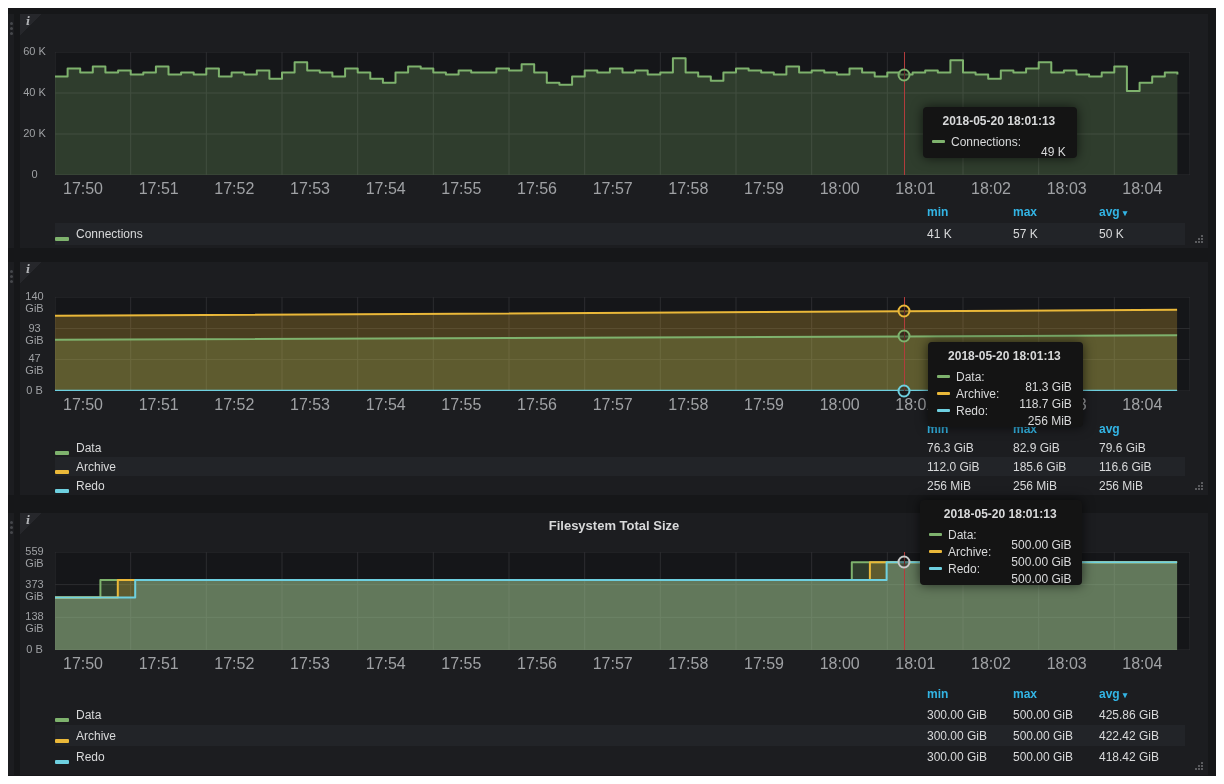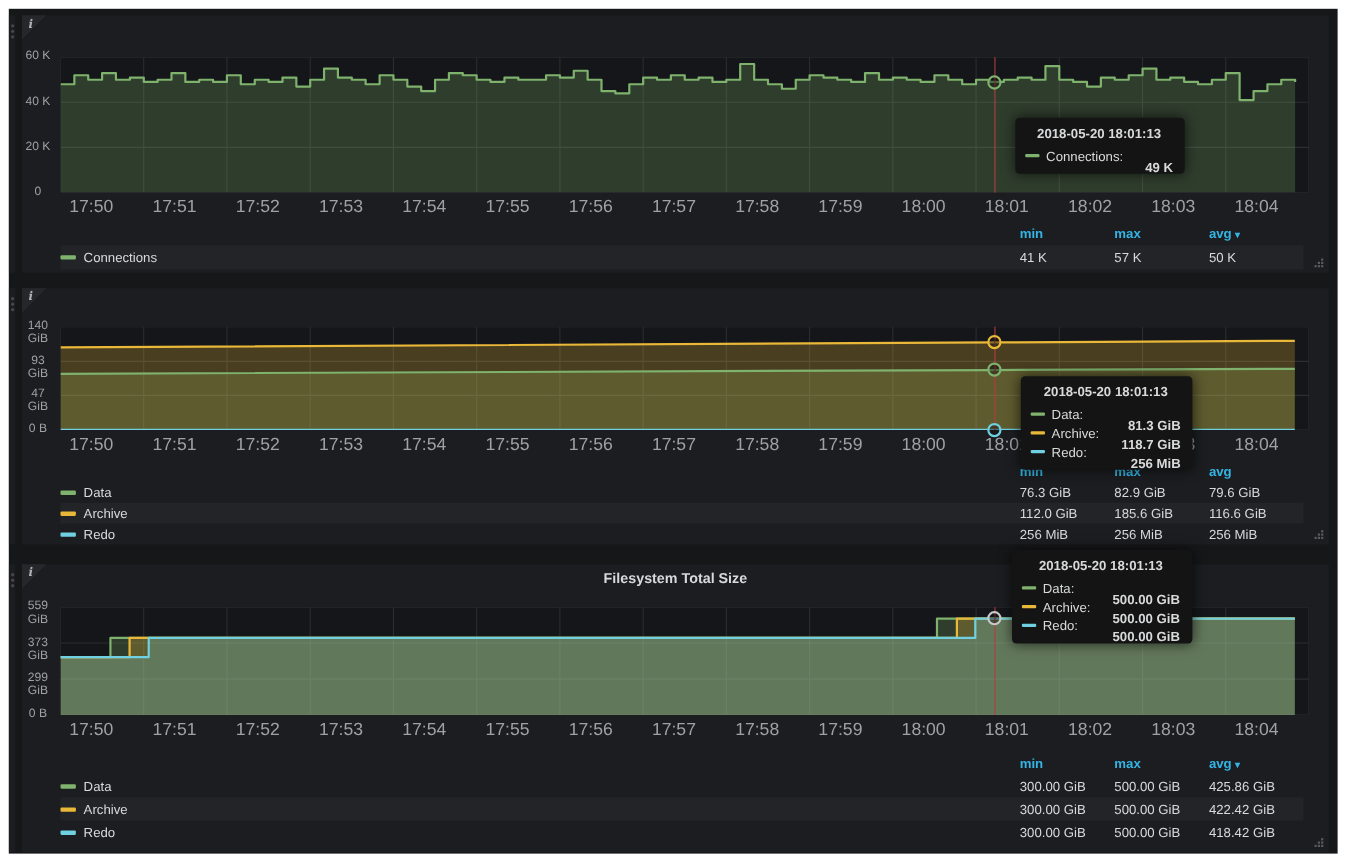--- a/index.html
+++ b/index.html
@@ -28,31 +28,31 @@
     background:rgba(20,20,20,0.45);transform:translate(-50%,-50%);z-index:4;}
   .legend{position:absolute;left:35px;right:23px;font-size:12px;color:#d8d9da;}
   #panel0 .legend{bottom:3px}
   #panel1 .legend{bottom:0}
   #panel2 .legend{bottom:8px}
   .lrow{display:flex;align-items:center;}
   #panel0 .lrow{height:22px}
   #panel1 .lrow{height:19px}
   #panel2 .lrow{height:21px}
   .lrow.stripe{background:#222428;}
-  .lname{display:flex;align-items:center;gap:7px;flex:1;cursor:pointer;}
+  .lname{display:flex;align-items:flex-end;gap:7px;flex:1;cursor:pointer;}
   .dash{display:inline-block;width:14px;height:4px;border-radius:1px;background:#888;}
   .lstat{width:86px;white-space:nowrap;}
   .lhead .lstat{color:#33b5e5;font-weight:bold;cursor:pointer;}
   .caret{color:#33b5e5;font-size:9px;margin-left:3px;}
   .tooltip{position:absolute;background:#141414;border-radius:4px;padding:7px 11px 8px 9px;z-index:20;
     box-shadow:0 0 12px rgba(0,0,0,0.65);font-size:12px;color:#d8d9da;white-space:nowrap;}
   .tt-time{font-weight:bold;text-align:center;margin-bottom:5px;}
   .tt-row{display:flex;align-items:center;gap:6px;height:17px;text-align:right;}
   .tt-row .dash{width:13px;height:3px;}
-  .tt-value{margin-left:auto;font-weight:bold;padding-left:14px;margin-top:20px;}
+  .tt-value{margin-left:auto;font-weight:normal;padding-left:14px;margin-top:20px;}
   .resize-dots{position:absolute;right:5px;bottom:5px;width:2px;height:2px;background:#5a5b5e;cursor:nwse-resize;
     box-shadow:0 -3px 0 #5a5b5e,0 -6px 0 #5a5b5e,-3px 0 0 #5a5b5e,-6px 0 0 #5a5b5e,-3px -3px 0 #5a5b5e;}
 </style>
 </head>
 <body>
 
 <div class="dashboard">
 
   <div class="edge" style="top:6px;height:234px">
       <span class="drag-dots" style="top:8px"></span>
@@ -262,21 +262,21 @@
         <path d="M0.0,45.4L45.4,45.4L45.4,27.9L796.8,27.9L796.8,10.3L1122.1,10.3L1122.1,98L0.0,98Z" fill="#7eb26d" fill-opacity="0.25" stroke="none"></path>
         <path d="M0.0,45.4L62.8,45.4L62.8,27.9L814.9,27.9L814.9,10.3L1122.1,10.3L1122.1,98L0.0,98Z" fill="#eab839" fill-opacity="0.25" stroke="none"></path>
         <path d="M0.0,45.4L80.2,45.4L80.2,27.9L831.6,27.9L831.6,10.3L1122.1,10.3L1122.1,98L0.0,98Z" fill="#6ed0e0" fill-opacity="0.25" stroke="none"></path>
         <path d="M0.0,45.4L45.4,45.4L45.4,27.9L796.8,27.9L796.8,10.3L1122.1,10.3" fill="none" stroke="#7eb26d" stroke-width="2" stroke-linejoin="round"></path>
         <path d="M0.0,45.4L62.8,45.4L62.8,27.9L814.9,27.9L814.9,10.3L1122.1,10.3" fill="none" stroke="#eab839" stroke-width="2" stroke-linejoin="round"></path>
         <path d="M0.0,45.4L80.2,45.4L80.2,27.9L831.6,27.9L831.6,10.3L1122.1,10.3" fill="none" stroke="#6ed0e0" stroke-width="2" stroke-linejoin="round"></path>
       </svg>
     <div class="ticks" id="ticks2">
         <span class="ytick" style="top: 32px;">559 GiB</span>
         <span class="ytick" style="top: 64.6082px;">373 GiB</span>
-        <span class="ytick" style="top: 97.3918px;">299 GiB</span>
+        <span class="ytick" style="top: 97.3918px;">138 GiB</span>
         <span class="ytick" style="top: 130px;">0 B</span>
         <span class="xtick" style="left: 35px; top: 142px;">17:50</span>
         <span class="xtick" style="left: 110.667px; top: 142px;">17:51</span>
         <span class="xtick" style="left: 186.333px; top: 142px;">17:52</span>
         <span class="xtick" style="left: 262px; top: 142px;">17:53</span>
         <span class="xtick" style="left: 337.667px; top: 142px;">17:54</span>
         <span class="xtick" style="left: 413.333px; top: 142px;">17:55</span>
         <span class="xtick" style="left: 489px; top: 142px;">17:56</span>
         <span class="xtick" style="left: 564.667px; top: 142px;">17:57</span>
         <span class="xtick" style="left: 640.333px; top: 142px;">17:58</span>

